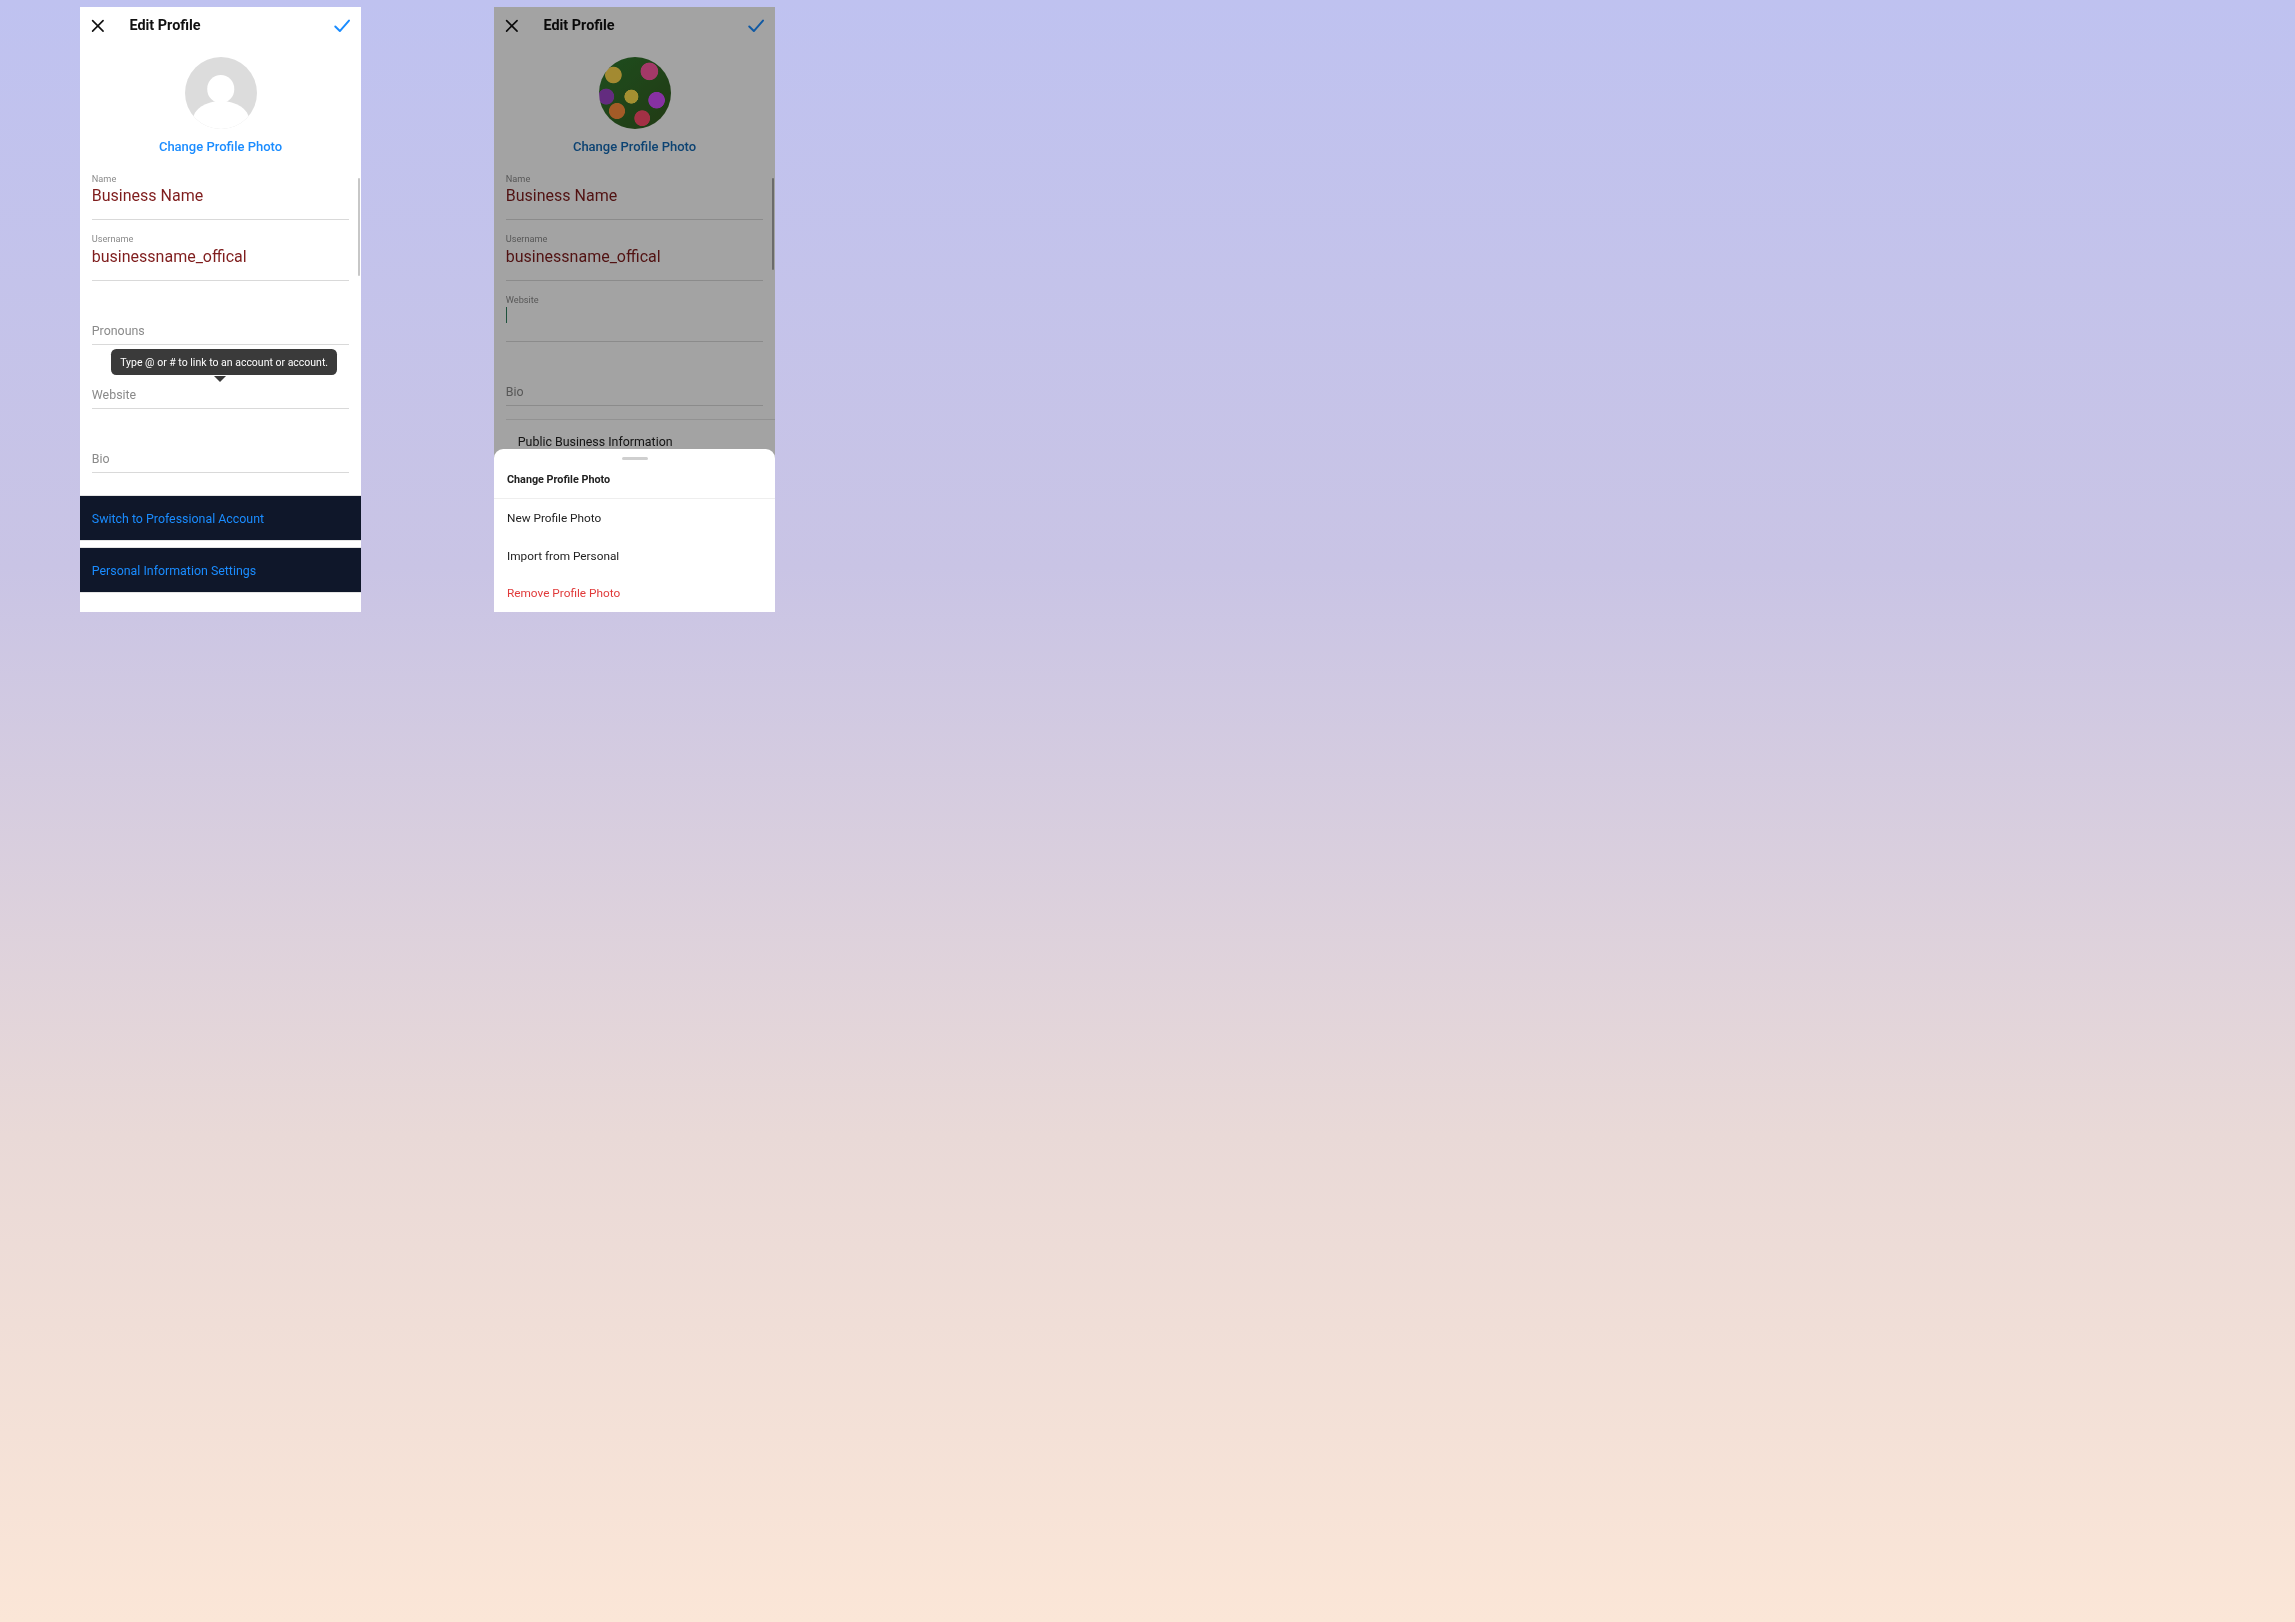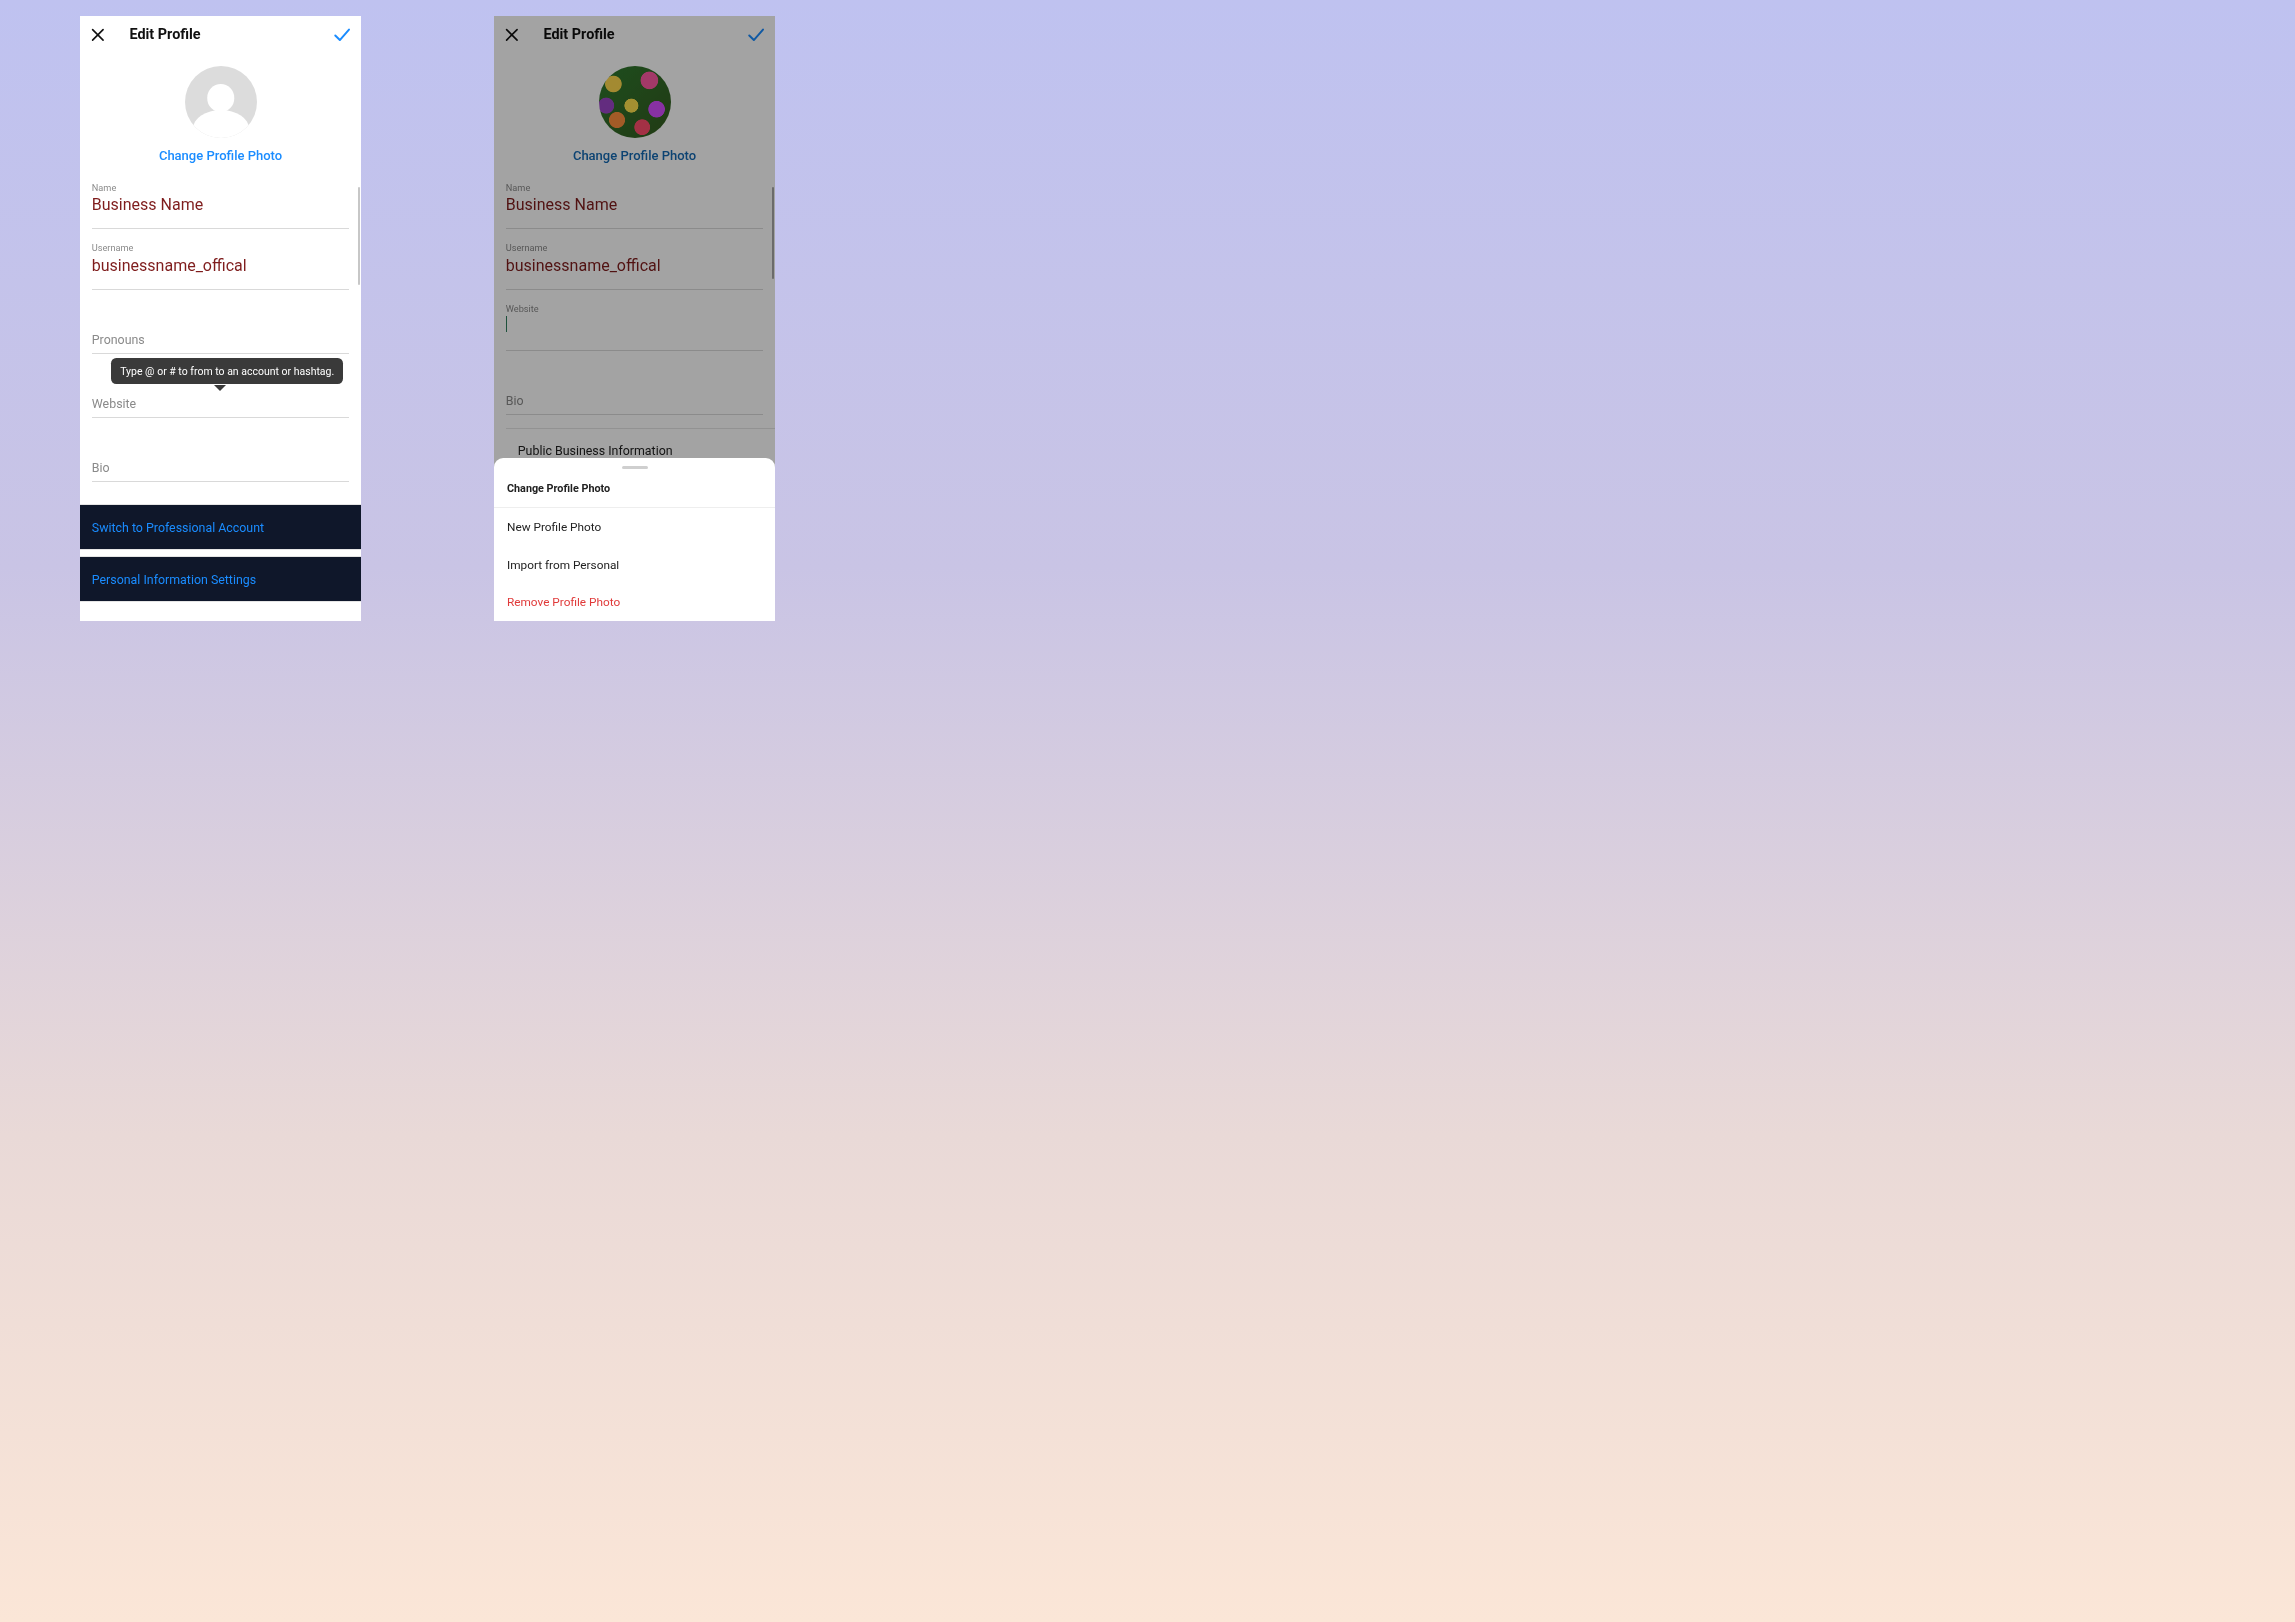--- a/index.html
+++ b/index.html
@@ -9,21 +9,21 @@
     background: linear-gradient(180deg, #bfc2f0 0%, #c9c4e5 35%, #e9d9d7 70%, #fbe6d7 100%);
     overflow: hidden;
   }
   .stage {
     width: 855px;
     height: 605px;
     position: relative;
   }
   .phone {
     position: absolute;
-    top: 16px;
+    top: 7px;
     width: 281px;
     height: 605px;
     background: #ffffff;
     overflow: hidden;
   }
   .phone-left { left: 80px; }
   .phone-right { left: 494px; }
 
   
   .header {
@@ -210,21 +210,21 @@
       </div>
 
       <div class="field field-placeholder-only">
         <div class="field-value">Pronouns</div>
       </div>
 
       <div class="field field-placeholder-only">
         <div class="field-value">Website</div>
       </div>
 
-      <div class="tooltip">Type @ or # to from to an account or hashtag.</div>
+      <div class="tooltip">Type @ or # to link to an account or account.</div>
 
       <div class="field field-placeholder-only" style="margin-top:2.6px;">
         <div class="field-value">Bio</div>
       </div>
     </div>
 
     <div style="height:9.2px"></div>
     <div class="link-row">Switch to Professional Account</div>
     <div class="link-row">Personal Information Settings</div>
   </div>

